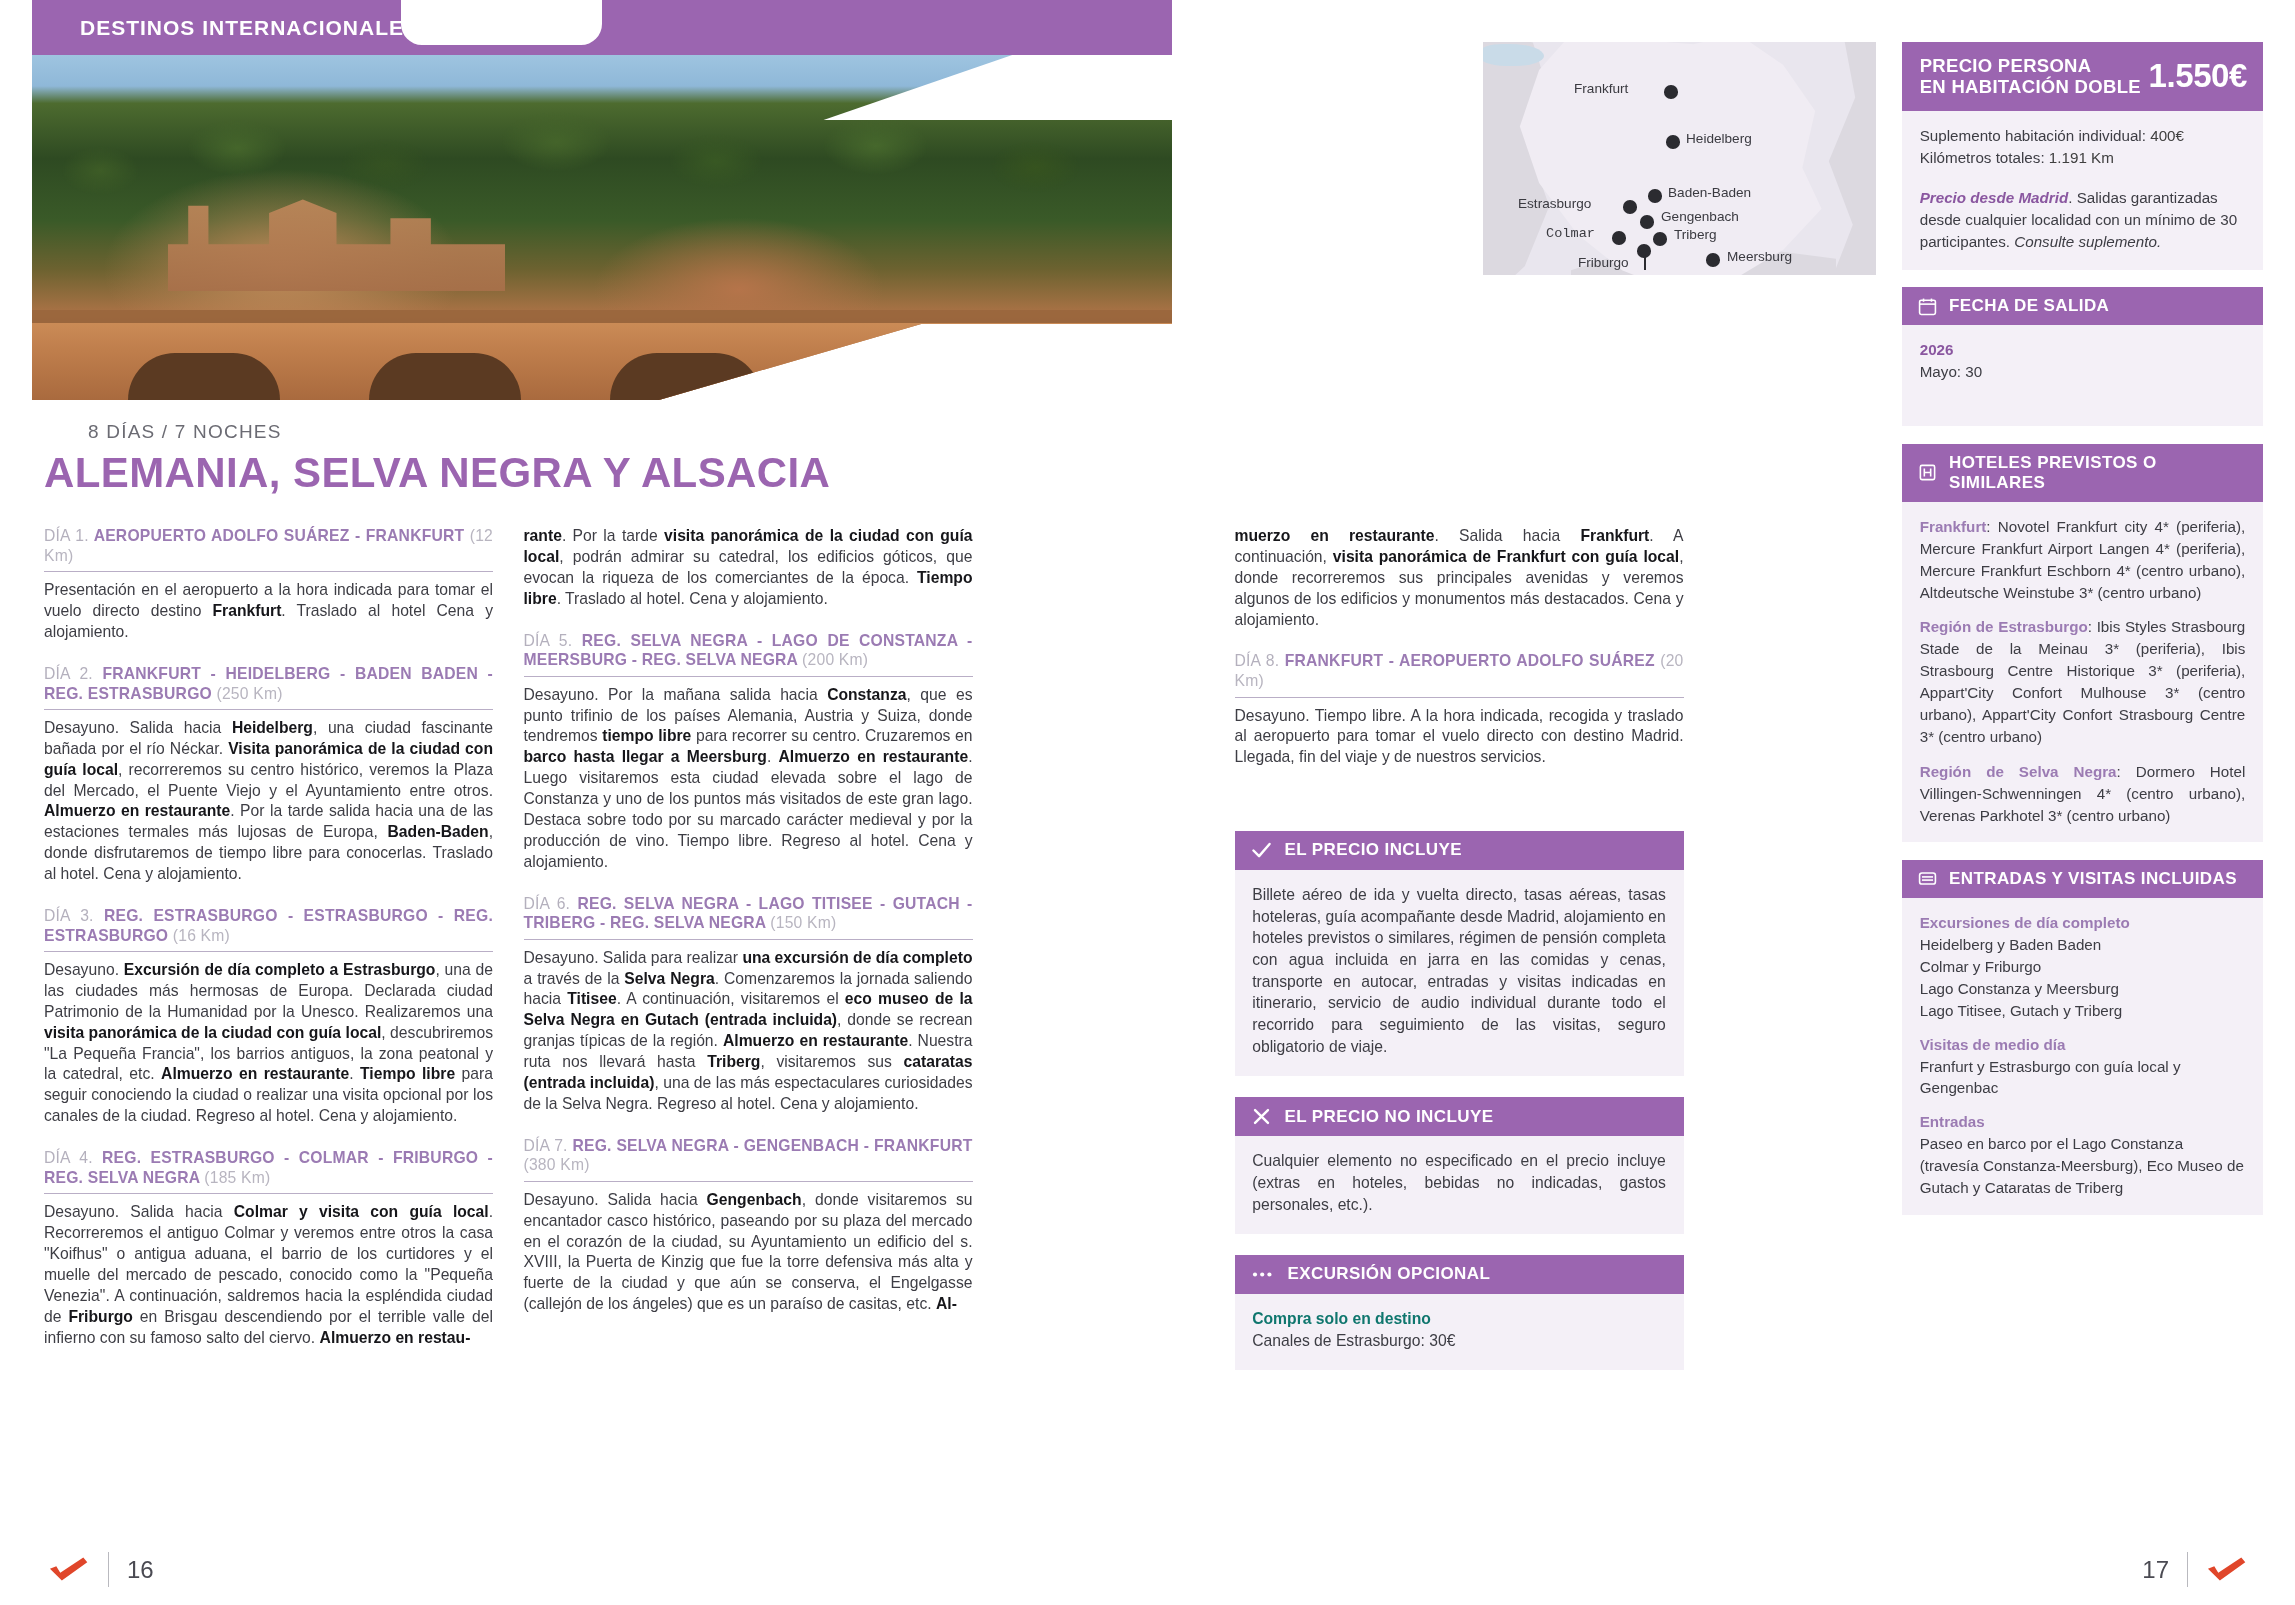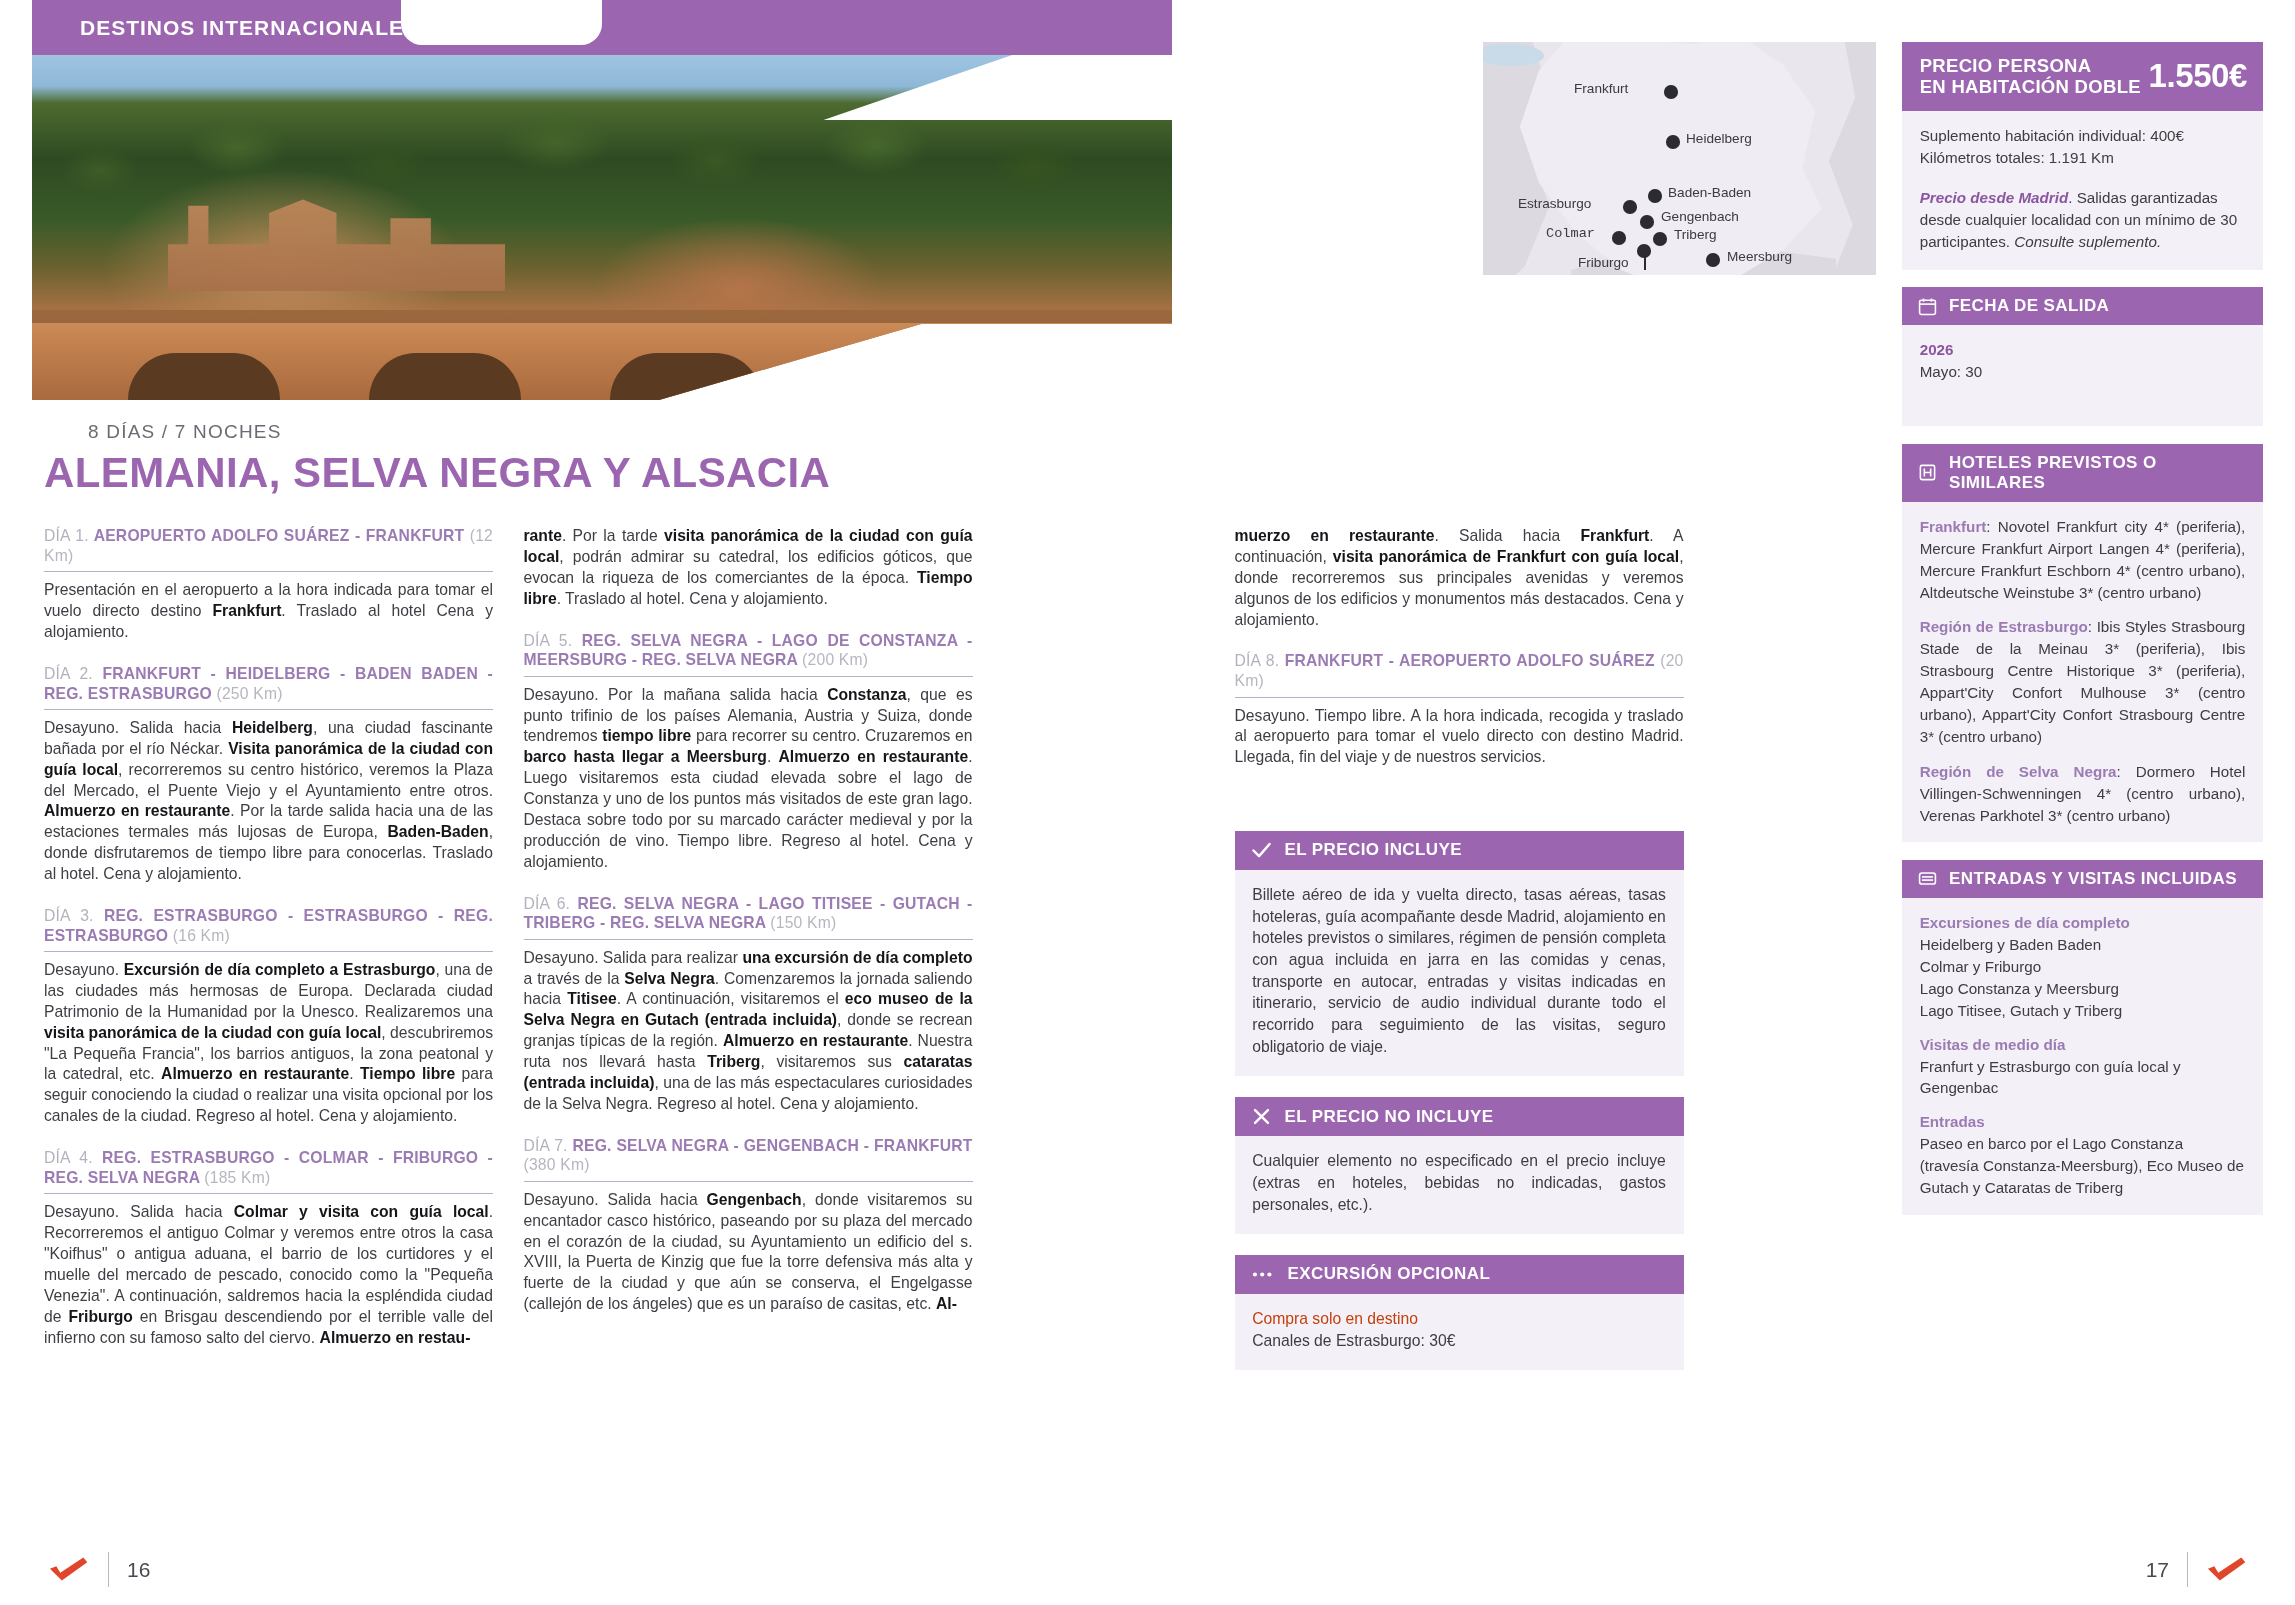--- a/index.html
+++ b/index.html
@@ -165,26 +165,26 @@
   .ent-group:last-child { margin-bottom:0; }
   .ent-group .gtitle { color:#9b7bb3; font-weight:bold; }
 
   
   .incl-card { background:#f4f0f7; margin-top:21px; }
   .incl-head {
     background:#9b65b0; color:#fff; padding:8.8px 16px; font-size:17px;
     font-weight:bold; letter-spacing:0.4px; display:flex; align-items:center; gap:13px;
   }
   .incl-body { padding:14.4px 17.7px 19px 17.7px; font-size:15.7px; color:#3d3d44; line-height:1.38; text-align:justify; }
-  .incl-body .opt-ttl { color:#c2410c; font-weight:normal; display:block; }
+  .incl-body .opt-ttl { color:#0f766e; font-weight:bold; display:block; }
 
   
   .footer-left { position:absolute; left:48px; bottom:17.7px; display:flex; align-items:center; gap:17.7px; }
   .footer-right { position:absolute; right:48px; bottom:17.7px; display:flex; align-items:center; gap:17.7px; }
-  .pagenum { font-size:21px; color:#4a4a52;text-align:right; }
+  .pagenum { font-size:24px; color:#4a4a52;text-align:right; }
   .vrule { width:1.6px; height:35px; background:#b9b9bf; }
   .logo-check { display:block; }
 </style>
 </head>
 <body>
 
 <div class="page">
 
   <div class="left-page">
 

